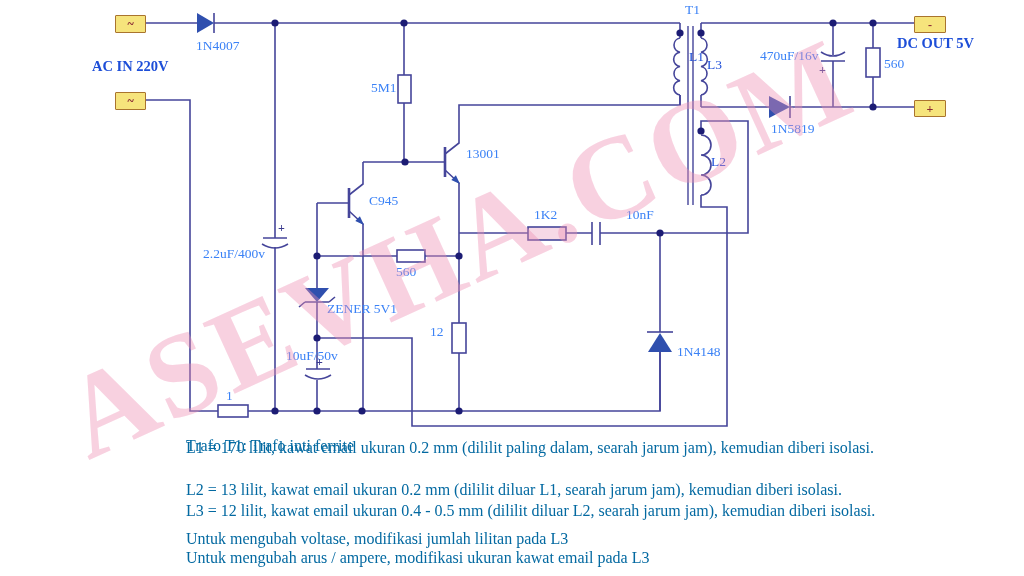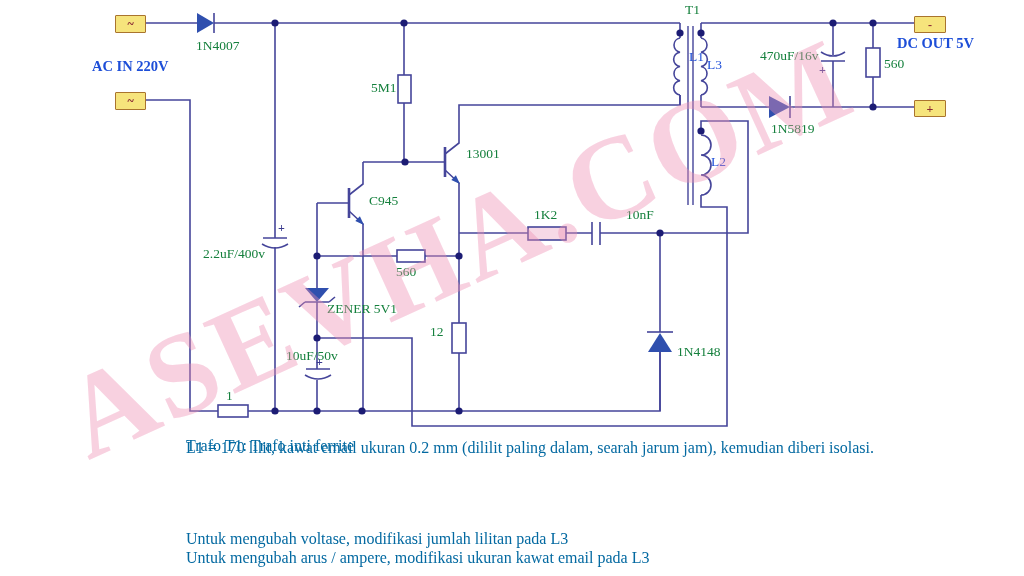--- a/index.html
+++ b/index.html
@@ -1,19 +1,19 @@
 <!DOCTYPE html>
 <html><head>
 <meta charset="utf-8">
 <style>
   html,body{margin:0;padding:0;background:#ffffff;}
   #stage{position:relative;width:1024px;height:576px;background:#ffffff;overflow:hidden;
          font-family:"Liberation Serif", serif;}
   #schem{position:absolute;left:0;top:0;}
-  .lbl{position:absolute;color:#15803d;font-size:13.5px;white-space:nowrap;line-height:1;}
+  .lbl{position:absolute;color:#3b82f6;font-size:13.5px;white-space:nowrap;line-height:1;}
   .lblr{position:absolute;color:#1d4ed8;font-size:13.5px;white-space:nowrap;line-height:1;}
   .io{font-size:14.5px;font-weight:600;}
   .plus{position:absolute;color:#3b3b8e;font-size:12px;font-weight:700;line-height:1;}
   .term{position:absolute;background:#f6e47c;border:1.6px solid #a9742e;border-radius:1px;
         display:flex;align-items:center;justify-content:center;color:#8b2a35;
         font-weight:700;font-size:12px;line-height:1;}
   .notes{position:absolute;left:186px;color:#0369a1;font-size:16px;line-height:1;white-space:nowrap;}
   #watermark{position:absolute;left:72px;top:366px;font-size:118px;font-weight:700;
              letter-spacing:4px;color:#ee8fb4;opacity:0.40;transform:rotate(-24.5deg);
              transform-origin:0 50%;white-space:nowrap;pointer-events:none;line-height:1;}
@@ -156,18 +156,20 @@
   <span class="lblr" style="left:660px;top:50px;margin-left:29px;">L1</span>
   <span class="lblr" style="left:707px;top:58px;">L3</span>
   <span class="lblr" style="left:711px;top:155px;">L2</span>
 
   <span class="plus" style="left:278px;top:222px;">+</span>
   <span class="plus" style="left:316px;top:356px;">+</span>
   <span class="plus" style="left:819px;top:64px;">+</span>
 
   <div class="notes" style="top:438px;">Trafo T1: Trafo inti ferrite</div>
   <div class="notes" style="top:440px;">L1 = 170 lilit, kawat email ukuran 0.2 mm (dililit paling dalam, searah jarum jam), kemudian diberi isolasi.</div>
+  <div class="notes" style="top:482px;">L2 = 13 lilit, kawat email ukuran 0.2 mm (dililit diluar L1, searah jarum jam), kemudian diberi isolasi.</div>
+  <div class="notes" style="top:503px;">L3 = 12 lilit, kawat email ukuran 0.4 - 0.5 mm (dililit diluar L2, searah jarum jam), kemudian diberi isolasi.</div>
   <div class="notes" style="top:531px;">Untuk mengubah voltase, modifikasi jumlah lilitan pada L3</div>
   <div class="notes" style="top:550px;">Untuk mengubah arus / ampere, modifikasi ukuran kawat email pada L3</div>
 
   <div id="watermark">ASEVHA.COM</div>
 
 </div>
 
 </body></html>

